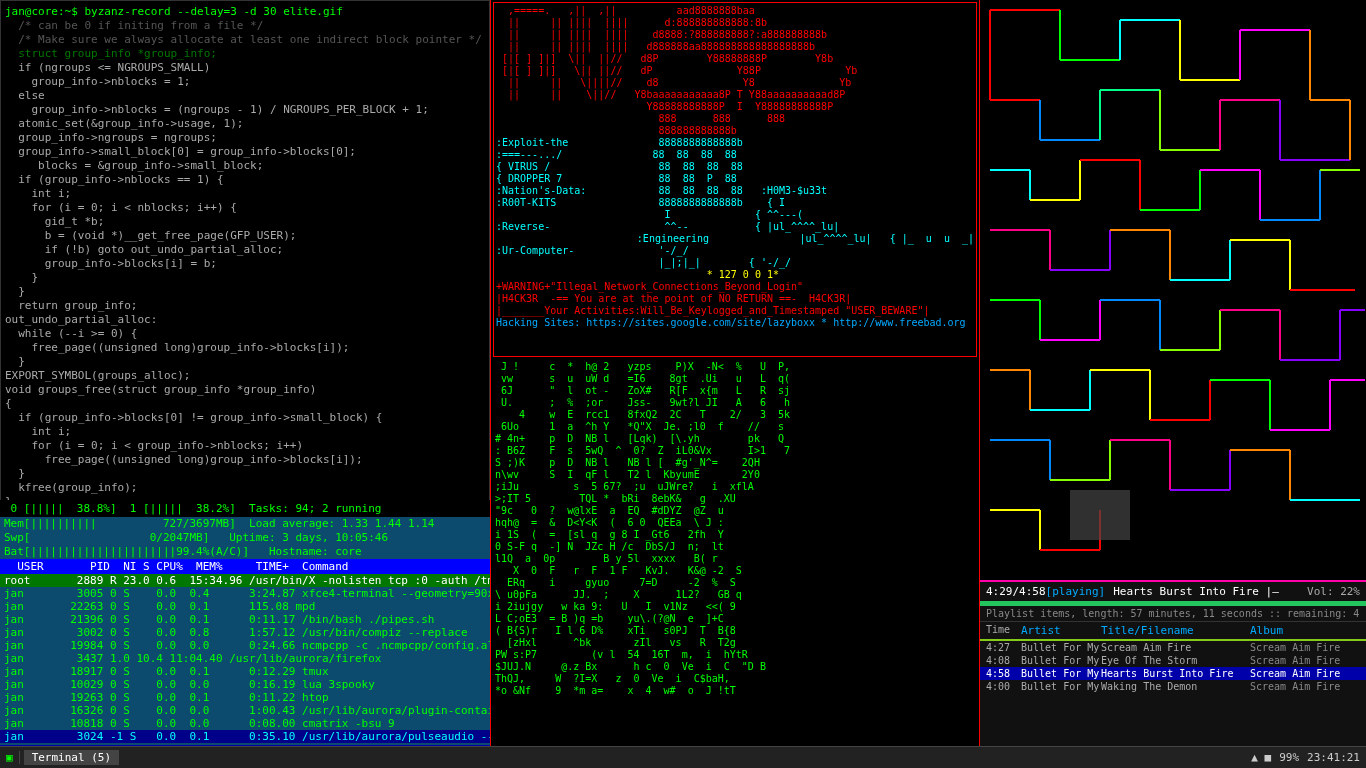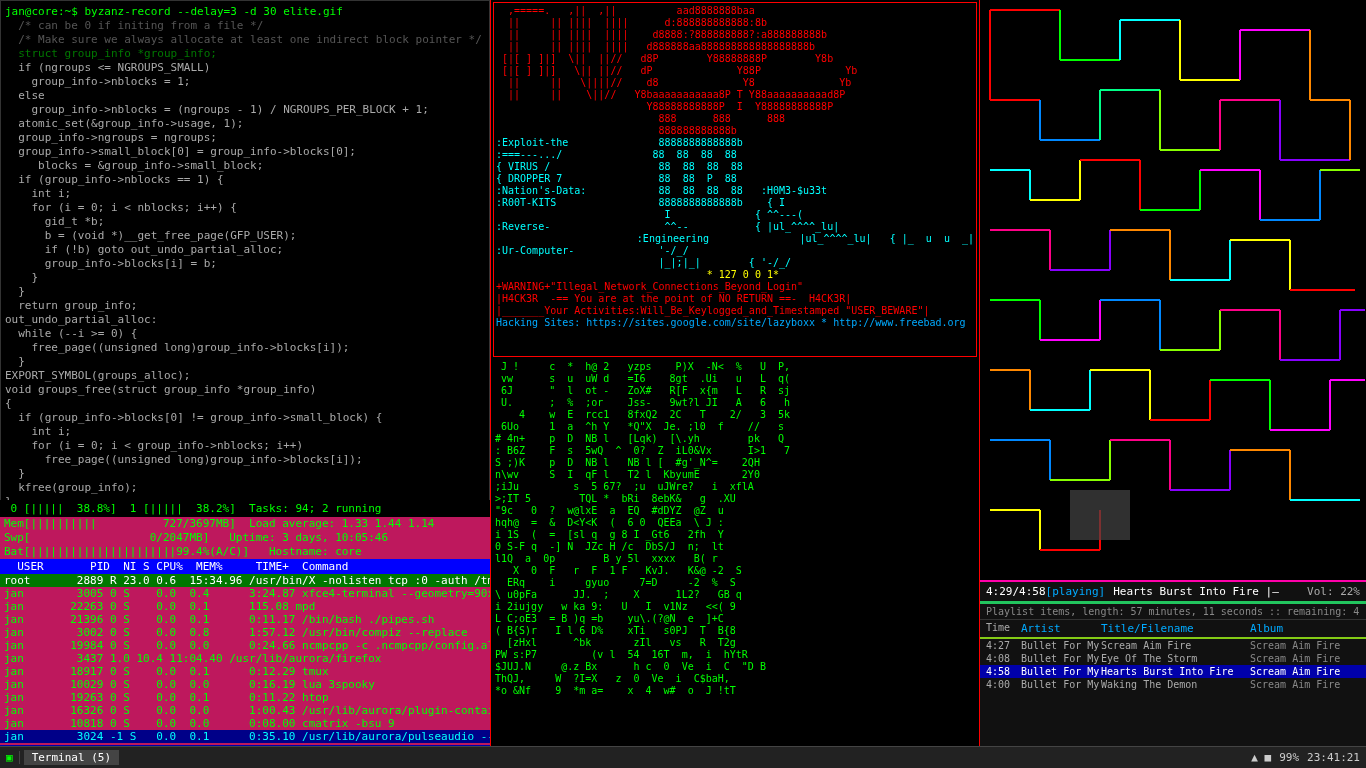--- a/index.html
+++ b/index.html
@@ -37,21 +37,21 @@
     }
     .term-line.green { color: #0f0; }
     .term-line.dimgreen { color: #070; }
 
     
     #process-table {
       position: absolute;
       left: 0; top: 500px;
       width: 490px;
       height: 260px;
-      background: #be185d;
+      background: #0c4a6e;
       overflow: hidden;
     }
 
     #proc-header {
       background: #000;
       padding: 2px 4px;
       font-size: 11px;
       color: #0f0;
       white-space: pre;
       line-height: 13px;
@@ -154,21 +154,21 @@
       overflow: hidden;
     }
 
     #player-top {
       display: flex;
       justify-content: space-between;
       padding: 3px 6px;
       font-size: 11px;
       color: #fff;
       background: #111;
-      border-bottom: 3px solid #22c55e;
+      border-bottom: 5px solid #22c55e;
     }
 
     #player-info {
       padding: 2px 6px;
       font-size: 11px;
       color: #ff0;
     }
 
     #player-playlist-header {
       display: flex;

